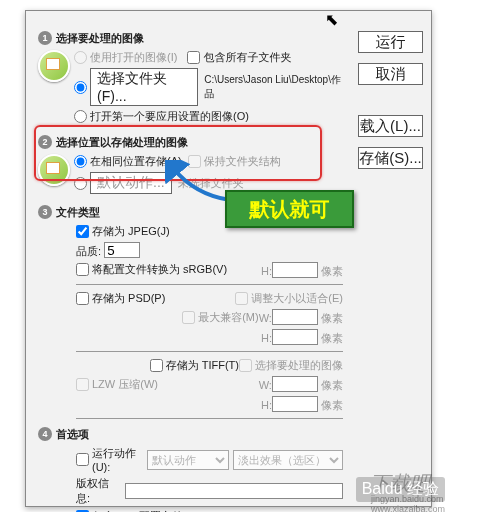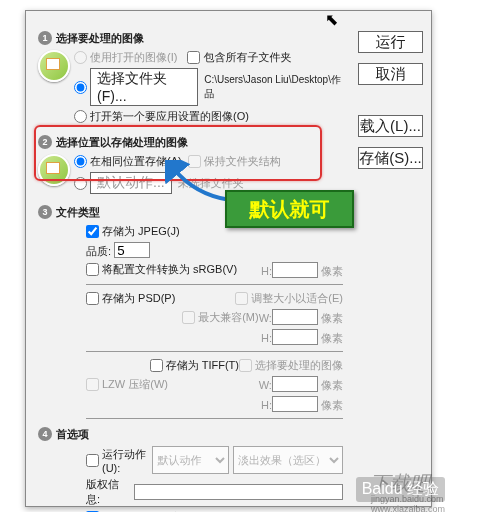--- a/index.html
+++ b/index.html
@@ -6,27 +6,27 @@
 .dialog{position:absolute;left:25px;top:10px;width:405px;height:495px;background:#f2f2f2;border:1px solid #888;box-shadow:0 2px 6px rgba(0,0,0,.3)}
 .main{position:absolute;left:12px;top:20px;width:305px}
 .btns{position:absolute;right:10px;top:20px;width:63px}
 .btn{display:block;width:63px;height:20px;margin-bottom:10px;background:#fff;border:1px solid #666;font-size:15px;text-align:center;line-height:20px;cursor:pointer}
 .num{display:inline-block;width:14px;height:14px;border-radius:50%;background:#888;color:#fff;font-size:9px;text-align:center;line-height:14px;vertical-align:top;margin-right:4px}
 .section{margin-bottom:8px}
 .sect-title{font-weight:bold;margin-bottom:4px}
 .icon{display:inline-block;width:28px;height:28px;border-radius:50%;background:linear-gradient(135deg,#cde88f,#8fc742);border:2px solid #fff;box-shadow:0 1px 2px rgba(0,0,0,.4);vertical-align:middle;margin-right:4px;position:relative}
 .icon:before{content:"";position:absolute;left:6px;top:6px;width:12px;height:10px;background:#fff;border:1px solid #e0a040}
 .row{display:flex;align-items:center;margin-bottom:3px}
-.subrow{margin-left:48px}
+.subrow{margin-left:38px}
 .radio,.chk{margin:0 3px 0 0;vertical-align:middle}
 .dis{color:#999}
 .btn-sm{display:inline-block;padding:1px 6px;background:#fff;border:1px solid #666;font-size:14px;margin-right:6px;cursor:pointer}
 .inp{width:30px;height:14px;border:1px solid #888;background:#fff;padding:0 2px}
 .inp.wide{width:40px}
-.sel{height:28px;width:90px;border:1px solid #888;background:#fff;font-size:11px}
+.sel{height:20px;width:90px;border:1px solid #888;background:#fff;font-size:11px}
 .hr{border:none;border-top:1px solid #999;margin:6px 0}
 .highlight{position:absolute;left:34px;top:125px;width:284px;height:52px;border:2px solid #d33;border-radius:6px;pointer-events:none;box-shadow:0 0 3px rgba(211,51,51,.5)}
 .callout{position:absolute;left:225px;top:190px;width:125px;height:34px;background:#3a9b3a;border:2px solid #1a6a1a;color:#ff0;font-size:20px;text-align:center;line-height:34px;font-weight:bold;box-shadow:2px 2px 4px rgba(0,0,0,.4)}
 .arrow{position:absolute;left:165px;top:160px;width:75px;height:45px;pointer-events:none}
 .cursor{position:absolute;left:325px;top:10px;font-size:16px;color:#000;pointer-events:none}
 .wm-logo{position:absolute;right:70px;bottom:15px;font-size:20px;font-weight:normal;color:rgba(0,0,0,.35);font-style:italic}
 .wm-baidu{position:absolute;right:55px;bottom:10px;font-size:16px;color:#fff;background:rgba(100,100,100,.35);padding:2px 6px;border-radius:3px}
 .wm-url{position:absolute;right:55px;bottom:-2px;font-size:9px;color:rgba(0,0,0,.4)}
 label{display:inline-flex;align-items:center}
 </style>

